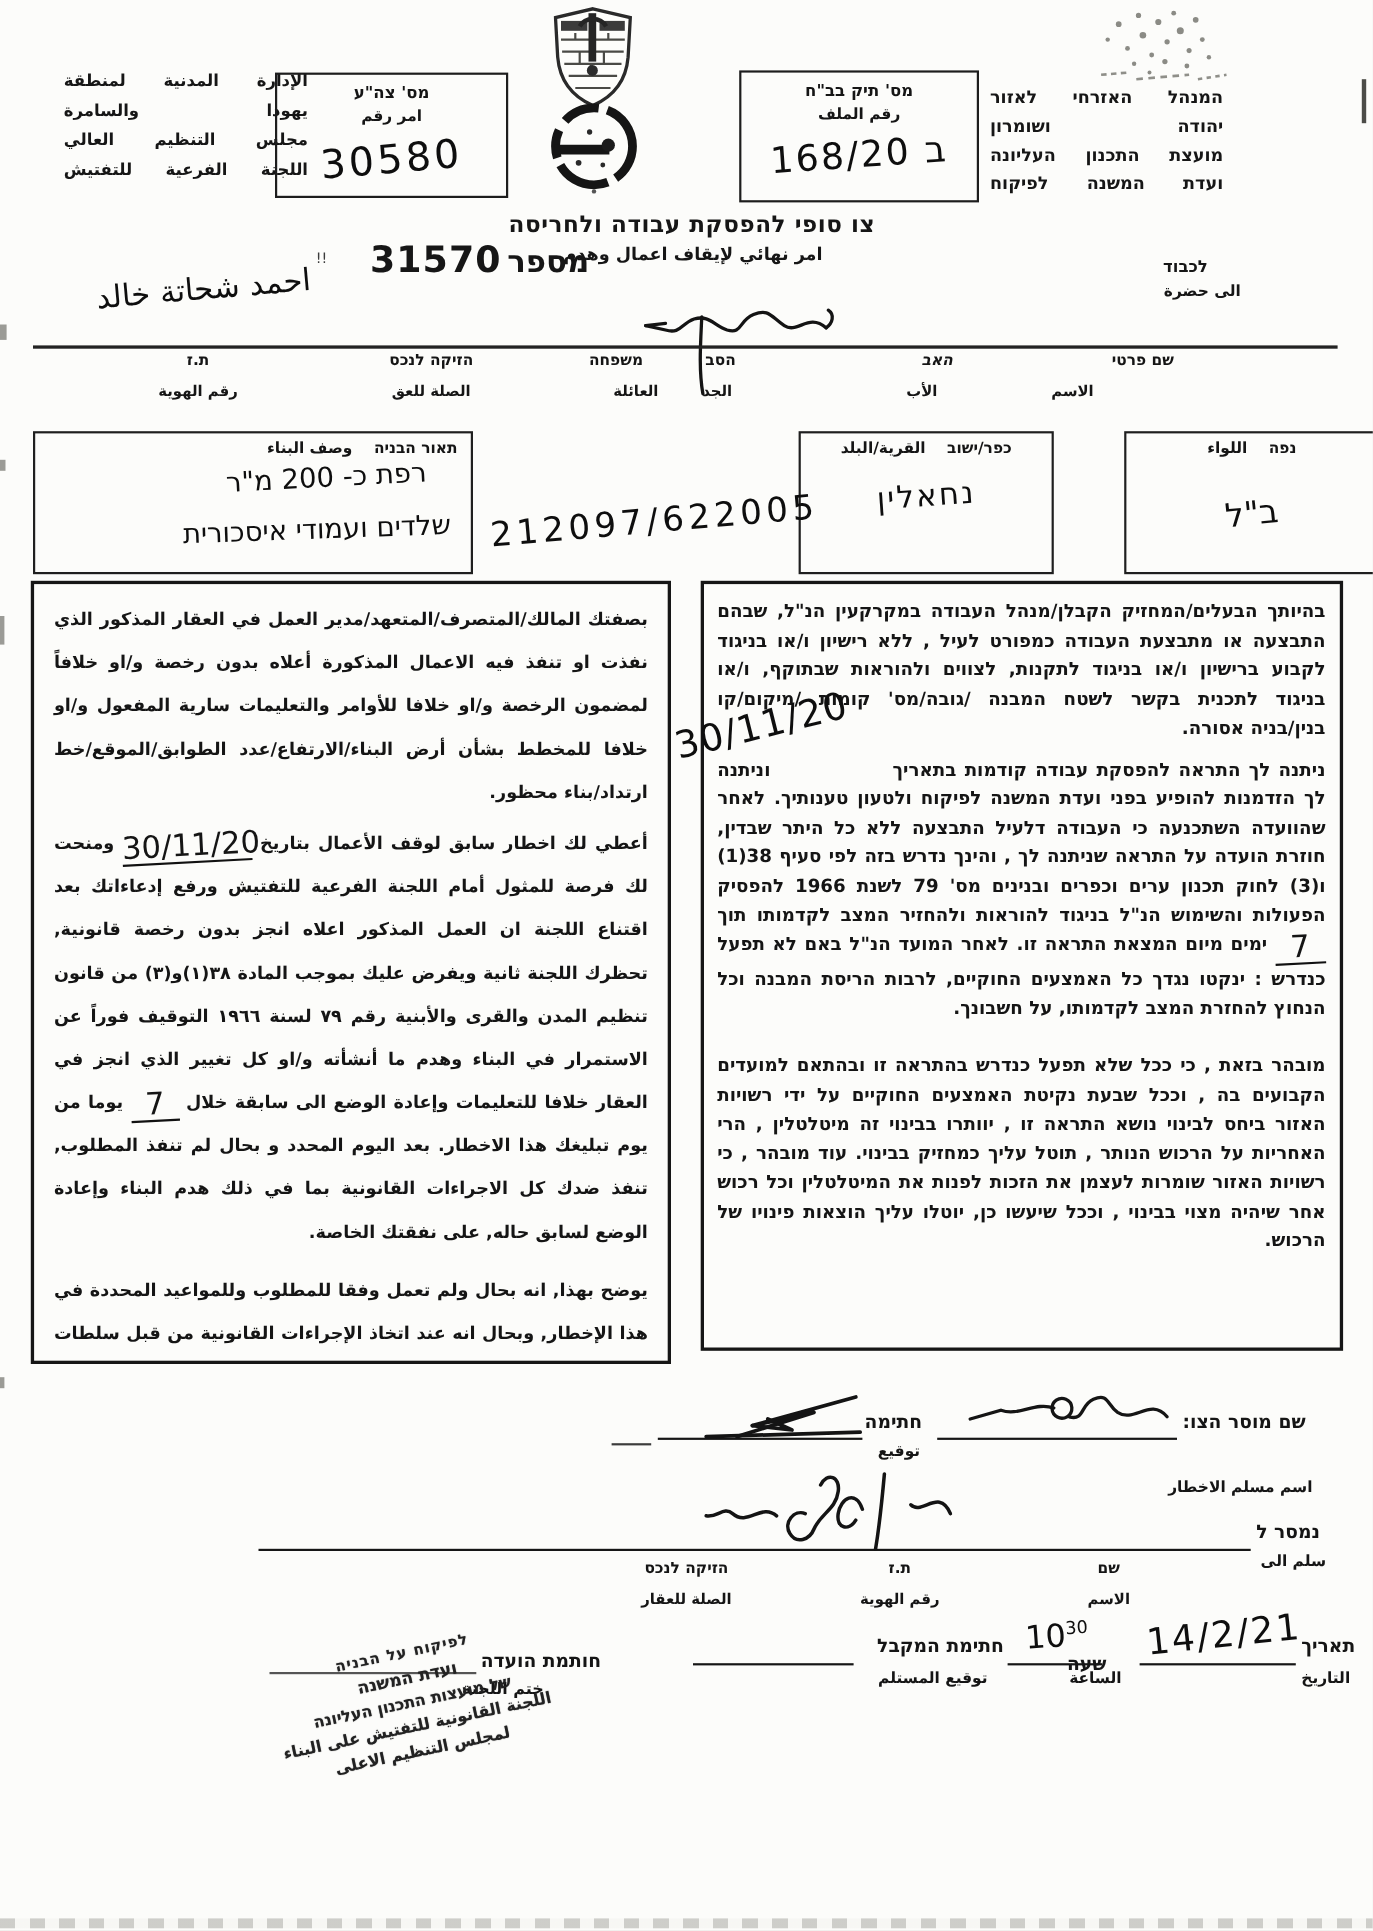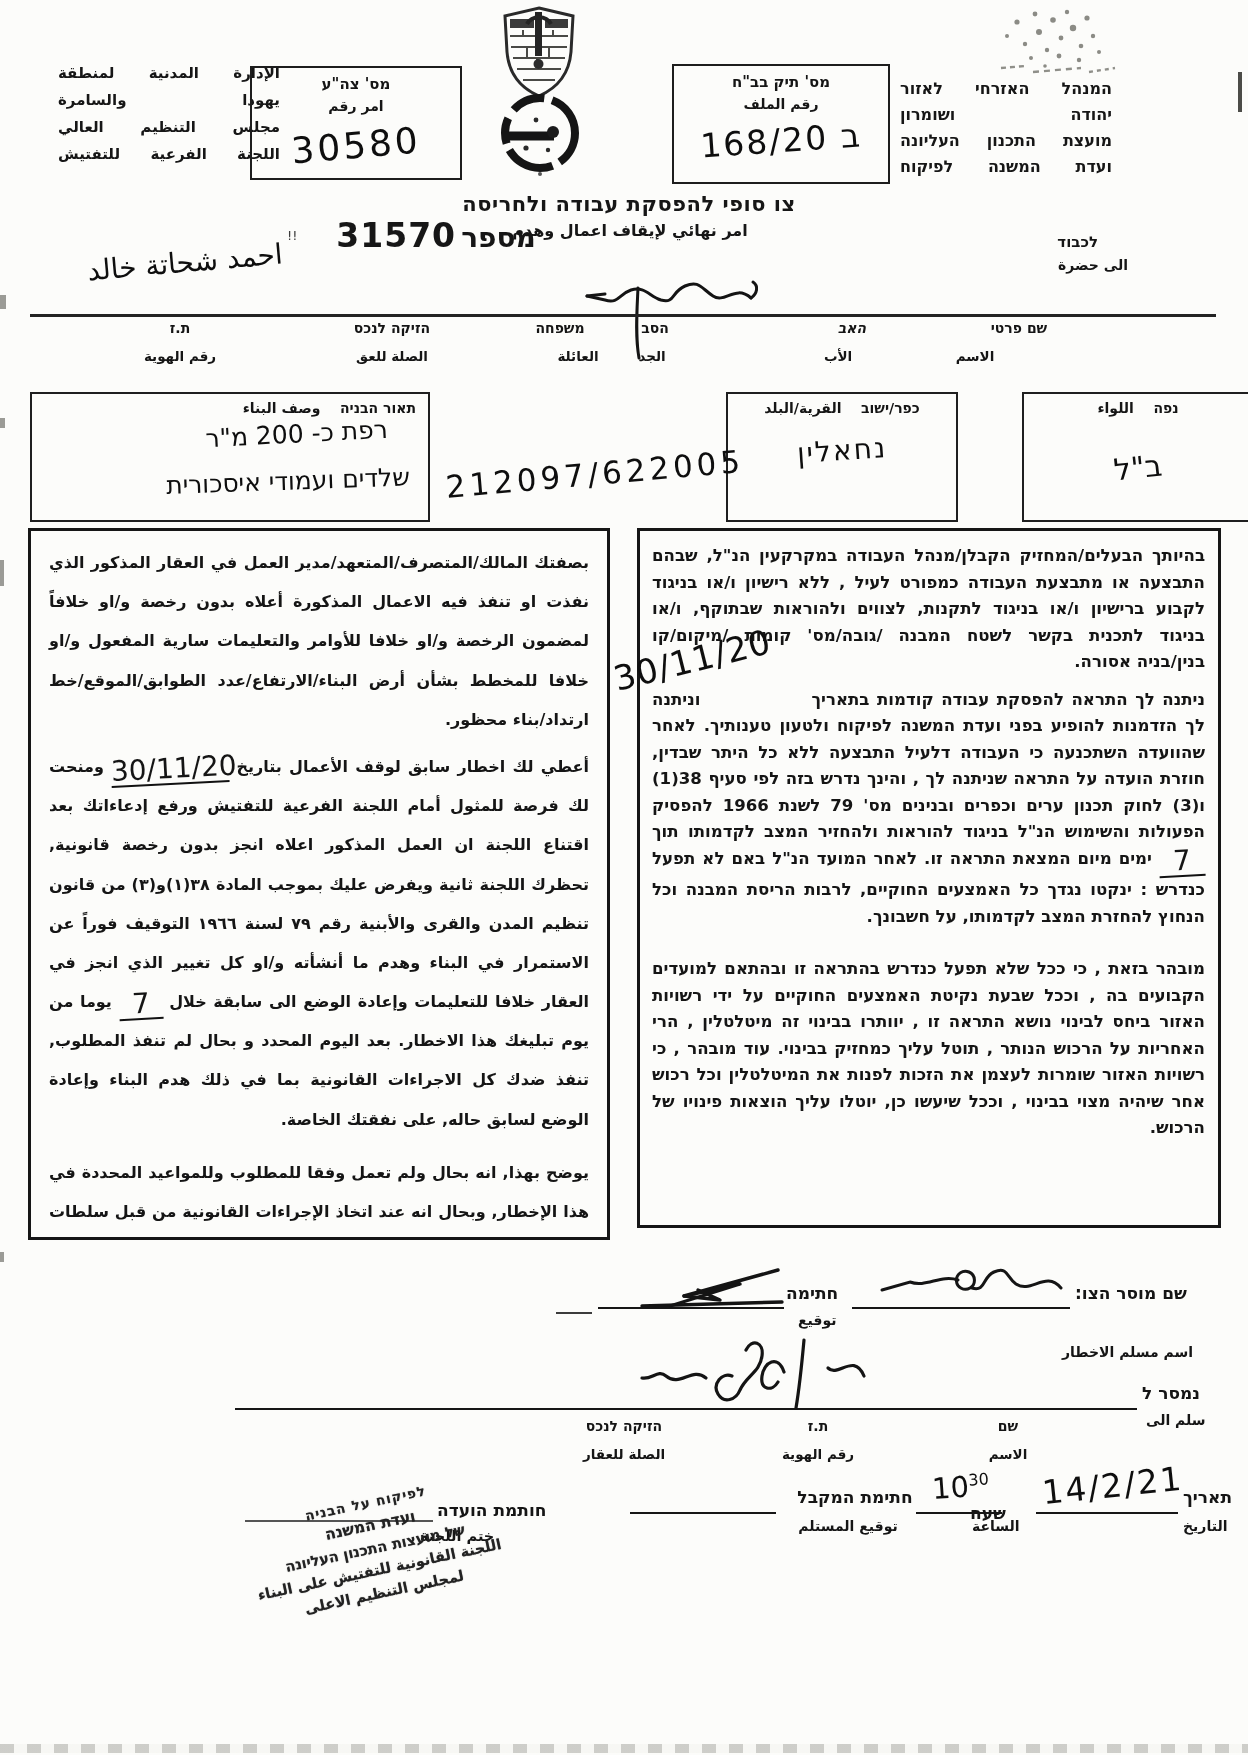--- a/index.html
+++ b/index.html
@@ -151,21 +151,21 @@
     <g stroke="#141414" stroke-width="3" fill="none" stroke-linecap="round">
       <path d="M176,40 C160,26 150,46 138,38 C126,30 124,22 110,28 C96,34 100,46 86,42 C74,38 70,28 56,32 C44,36 44,46 30,42 L12,38"></path>
       <path d="M12,38 L30,36"></path>
       <path d="M63,30 C62,52 60,78 64,100"></path>
       <path d="M176,40 C182,36 184,28 178,24"></path>
     </g>
   </svg>
 
   <div class="abs" style="left:30px;top:314px;width:1186px;height:2.5px;background:#232323;"></div>
 
-  <div class="abs colhead-he" style="left:959px;top:320px;width:120px;">שם פרטי</div>
+  <div class="abs colhead-he" style="left:979px;top:320px;width:120px;">שם פרטי</div>
   <div class="abs colhead-he" style="left:812px;top:320px;width:80px;font-style:italic;">האב</div>
   <div class="abs colhead-he" style="left:615px;top:320px;width:80px;">הסב</div>
   <div class="abs colhead-he" style="left:505px;top:320px;width:110px;">משפחה</div>
   <div class="abs colhead-he" style="left:332px;top:320px;width:120px;">הזיקה לנכס</div>
   <div class="abs colhead-he" style="left:140px;top:320px;width:80px;">ת.ז</div>
 
   <div class="abs colhead-ar" dir="rtl" style="left:935px;top:348px;width:80px;">الاسم</div>
   <div class="abs colhead-ar" dir="rtl" style="left:798px;top:348px;width:80px;">الأب</div>
   <div class="abs colhead-ar" dir="rtl" style="left:612px;top:348px;width:80px;">الجد</div>
   <div class="abs colhead-ar" dir="rtl" style="left:538px;top:348px;width:80px;">العائلة</div>

